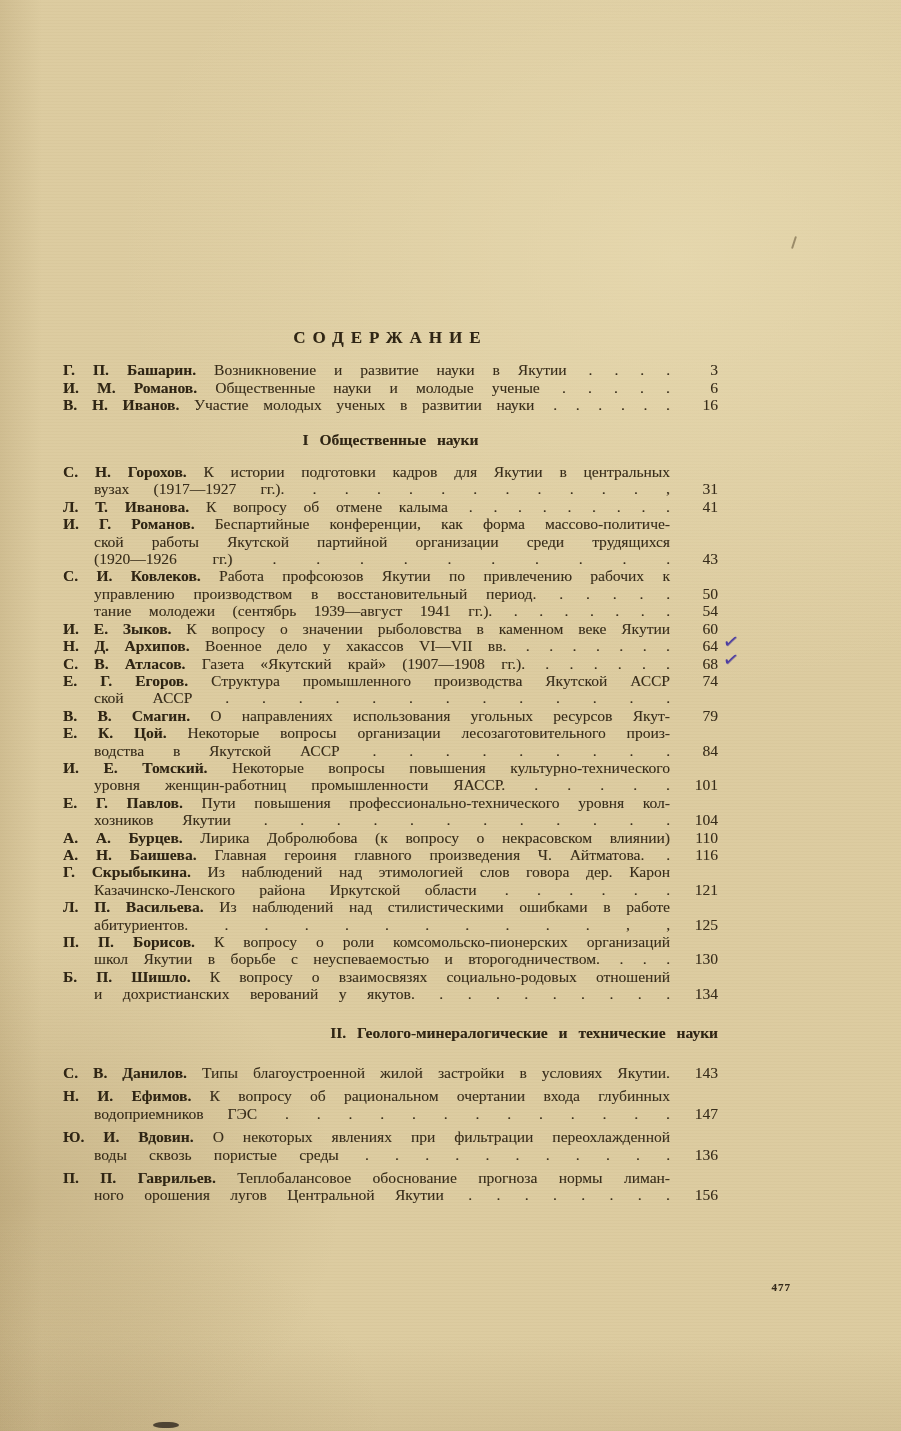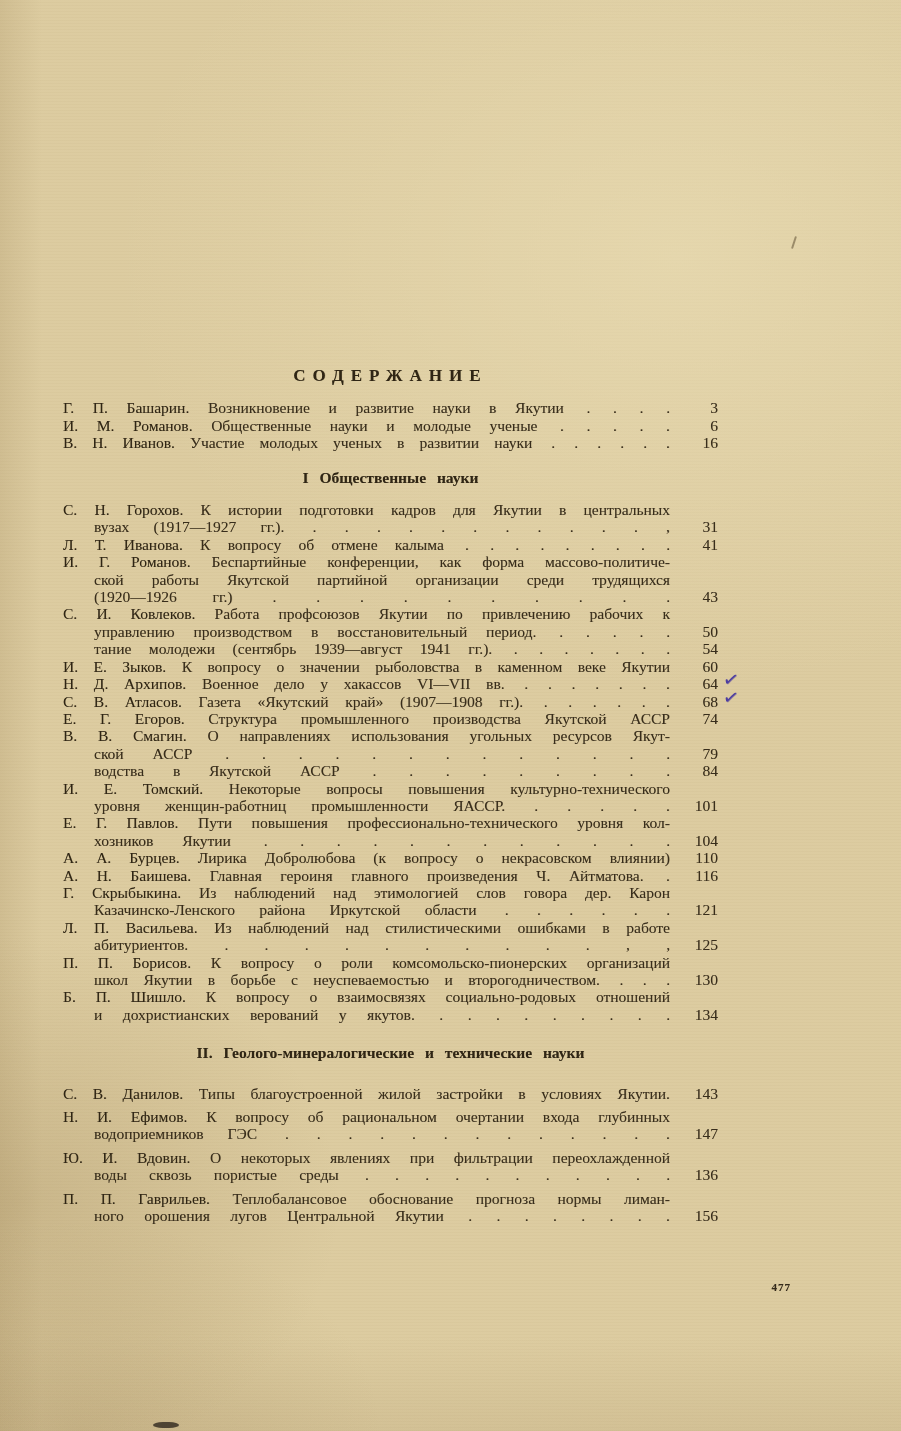--- a/index.html
+++ b/index.html
@@ -15,39 +15,38 @@
       radial-gradient(520px 430px at 2% 84%, rgba(146,120,74,.26), rgba(146,120,74,0) 62%),
       radial-gradient(430px 300px at 9% 100%, rgba(150,124,78,.22), rgba(150,124,78,0) 70%),
       linear-gradient(90deg, rgba(148,122,76,.18), rgba(148,122,76,0) 42px),
       linear-gradient(0deg, rgba(140,114,70,.12), rgba(140,114,70,0) 95px),
       repeating-linear-gradient(0deg, rgba(90,70,40,.018) 0 1px, rgba(255,255,255,.015) 1px 3px);
   }
   .content{
     position:absolute;left:63px;top:329px;width:655px;
     color:#382d1b;font-size:15.5px;line-height:17.4px;
     text-shadow:0.3px 0.3px 0.5px rgba(56,45,27,.30);
-    margin-top:38px;
   }
   .title{
     text-align:center;font-weight:bold;letter-spacing:7px;
     font-size:17px;margin:0 0 15px 0;color:#2f2514;
   }
   .sec-heading{
     text-align:center;font-weight:bold;word-spacing:7px;
     margin:17px 0 15px 0;color:#2f2514;
   }
-  .sec-2 .sec-heading{margin:21px 0 23px 0;}
+  .sec-2 .sec-heading{margin:21px 0 23px 0;text-align:right;}
   .sec-2 .entry{margin-top:6px;}
   .entry{position:relative;}
   .eline{
     text-align:justify;text-align-last:justify;
     padding-right:48px;word-spacing:1px;
   }
   .eline.cont{padding-left:31px;}
-  .author{font-weight:normal;color:#2f2514;}
+  .author{font-weight:bold;color:#2f2514;}
   .leader{word-spacing:5px;}
   .pagenum{
     position:absolute;right:0;bottom:0;width:46px;
     text-align:right;line-height:17.4px;
   }
   .check{
     position:absolute;left:100%;margin-left:5px;top:-4px;
     color:#4c3da0;font-family:"DejaVu Sans",sans-serif;
     font-weight:bold;font-size:19px;transform:rotate(10deg);
     text-shadow:0.6px 0.6px 0 rgba(76,61,160,.55);
@@ -126,25 +125,26 @@
         </div>
         <div class="entry">
           <div class="eline first"><span class="author">С. В. Атласов. </span>Газета «Якутский край» (1907—1908 гг.).<span class="leader"> . . . . . .</span></div>
           <span class="pagenum">68<span class="check">✓</span></span>
         </div>
         <div class="entry">
           <div class="eline first"><span class="author">Е. Г. Егоров. </span>Структура промышленного производства Якутской АССР</div>
           <span class="pagenum">74</span>
         </div>
         <div class="entry">
+          <div class="eline cont">ской АССР<span class="leader"> . . . . . . . . . . . . .</span></div>
           <div class="eline first"><span class="author">В. В. Смагин. </span>О направлениях использования угольных ресурсов Якут-</div>
-          <div class="eline cont">ской АССР<span class="leader"> . . . . . . . . . . . . .</span></div>
           <span class="pagenum">79</span>
         </div>
         <div class="entry">
+          <div class="eline first"><span class="author">Е. К. Цой. </span>Некоторые вопросы организации лесозаготовительного произ-</div>
           <div class="eline cont">водства в Якутской АССР<span class="leader"> . . . . . . . . .</span></div>
           <span class="pagenum">84</span>
         </div>
         <div class="entry">
           <div class="eline first"><span class="author">И. Е. Томский. </span>Некоторые вопросы повышения культурно-технического</div>
           <div class="eline cont">уровня женщин-работниц промышленности ЯАССР.<span class="leader"> . . . . .</span></div>
           <span class="pagenum">101</span>
         </div>
         <div class="entry">
           <div class="eline first"><span class="author">Е. Г. Павлов. </span>Пути повышения профессионально-технического уровня кол-</div>

